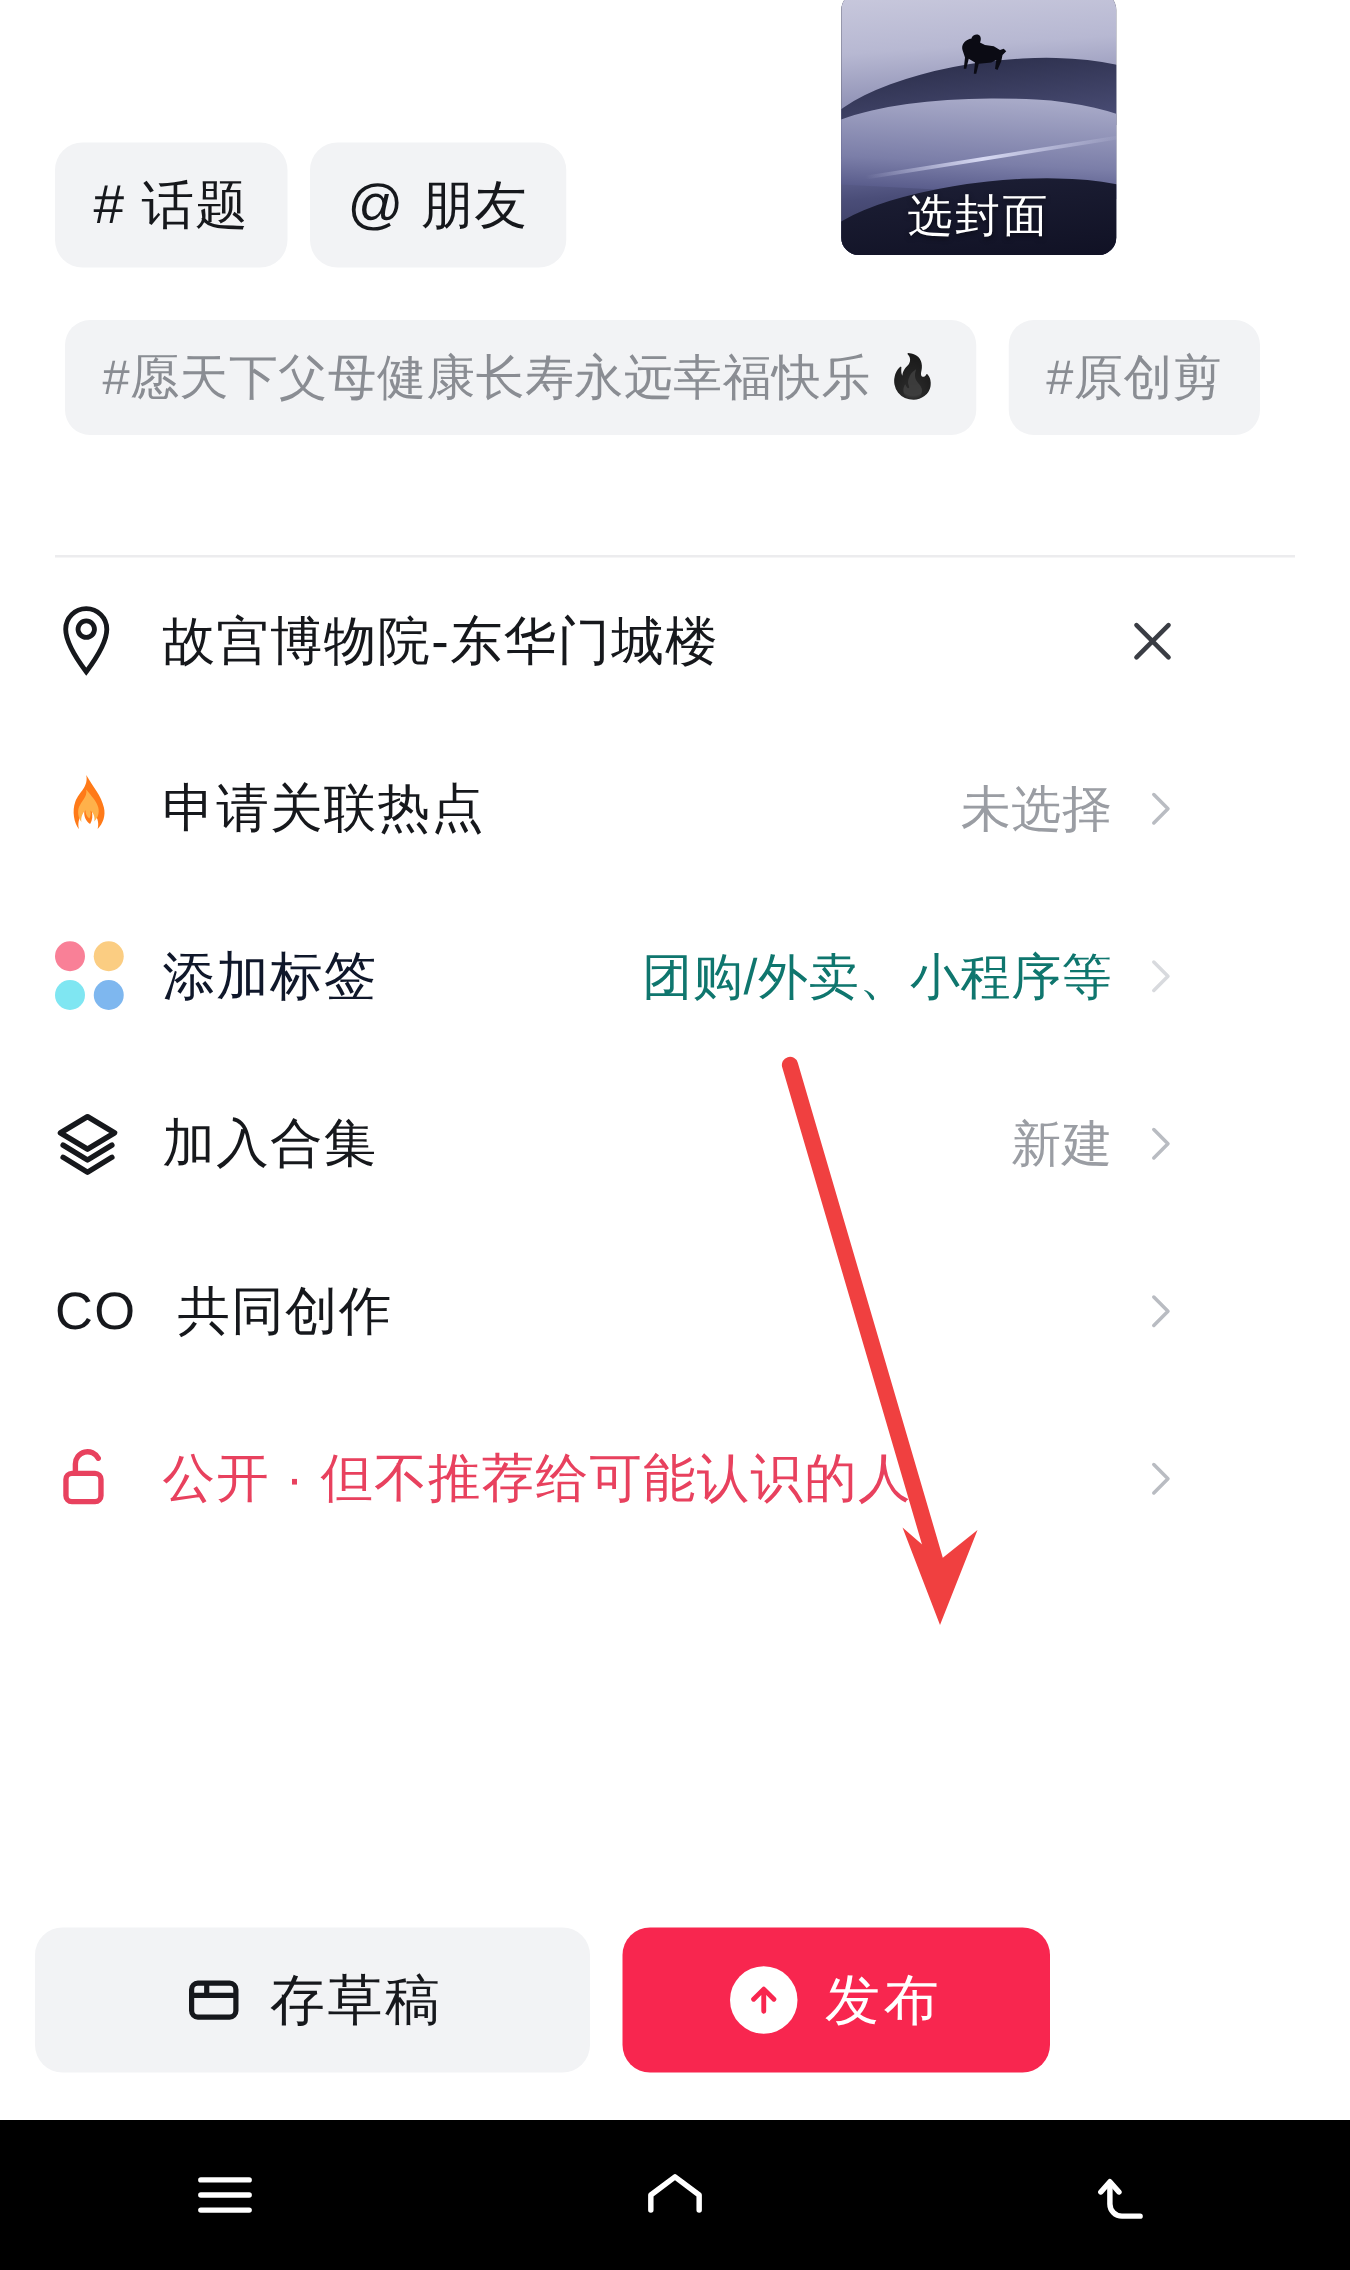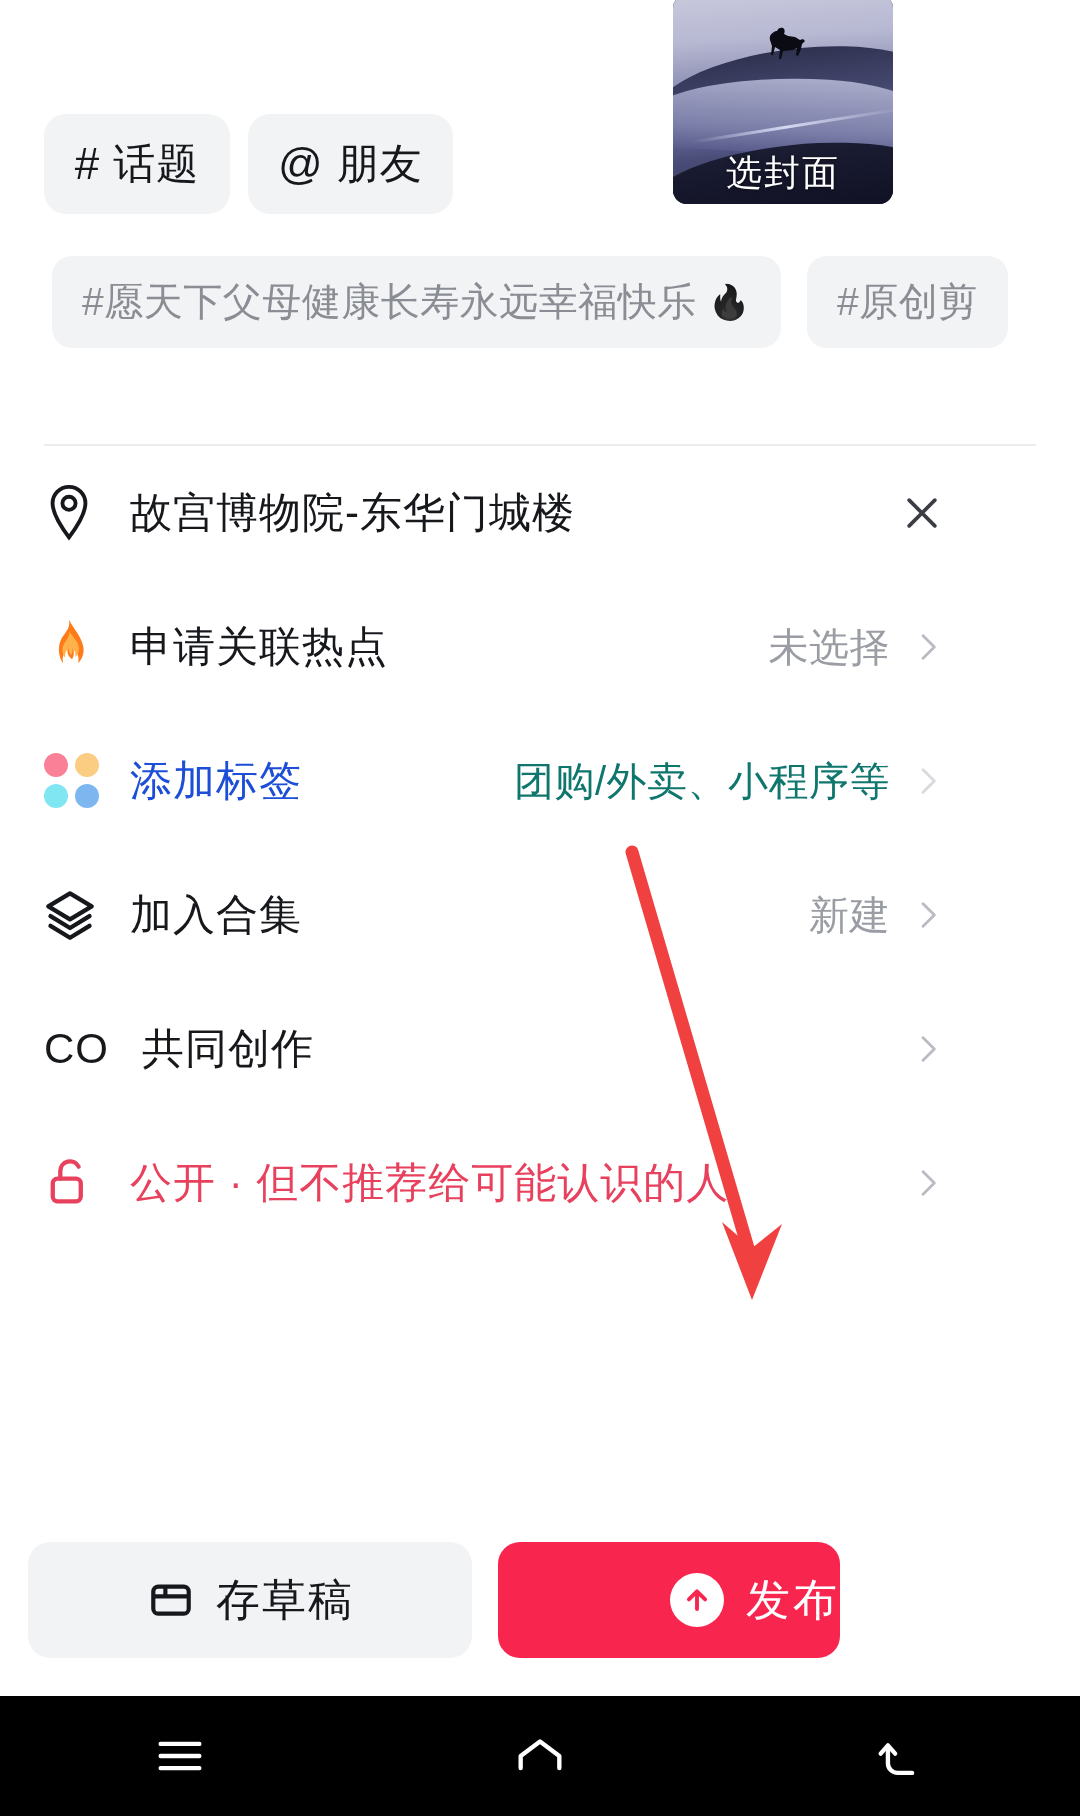--- a/index.html
+++ b/index.html
@@ -170,21 +170,21 @@
     align-items: center;
     justify-content: flex-start;
   }
   .row .label {
     font-size: 42px;
     color: #16181c;
     margin-left: 22px;
     letter-spacing: 1px;
     white-space: nowrap;
   }
-  .row .label.muted { color: #1d4ed8; }
+  .row .label.muted { color: #0f172a; }
   .row .label.accent { color: #e8415e; }
   .row .spacer { flex: 1 1 auto; }
   .row .value {
     font-size: 40px;
     color: #9a9da3;
     letter-spacing: .5px;
     white-space: nowrap;
   }
   .row .value.faint { color: #0f766e; }
   .chev {
@@ -248,21 +248,21 @@
     color: #16181c;
     letter-spacing: 2px;
   }
   .btn-publish {
     flex: 1 1 auto;
     height: 116px;
     background: #f8264f;
     border-radius: 22px;
     display: flex;
     align-items: center;
-    justify-content: flex-end;
+    justify-content: center;
     gap: 22px;
   }
   .btn-publish .plabel {
     font-size: 44px;
     color: #ffffff;
     letter-spacing: 3px;
   }
   .pub-circle {
     width: 54px; height: 54px;
     border-radius: 50%;

